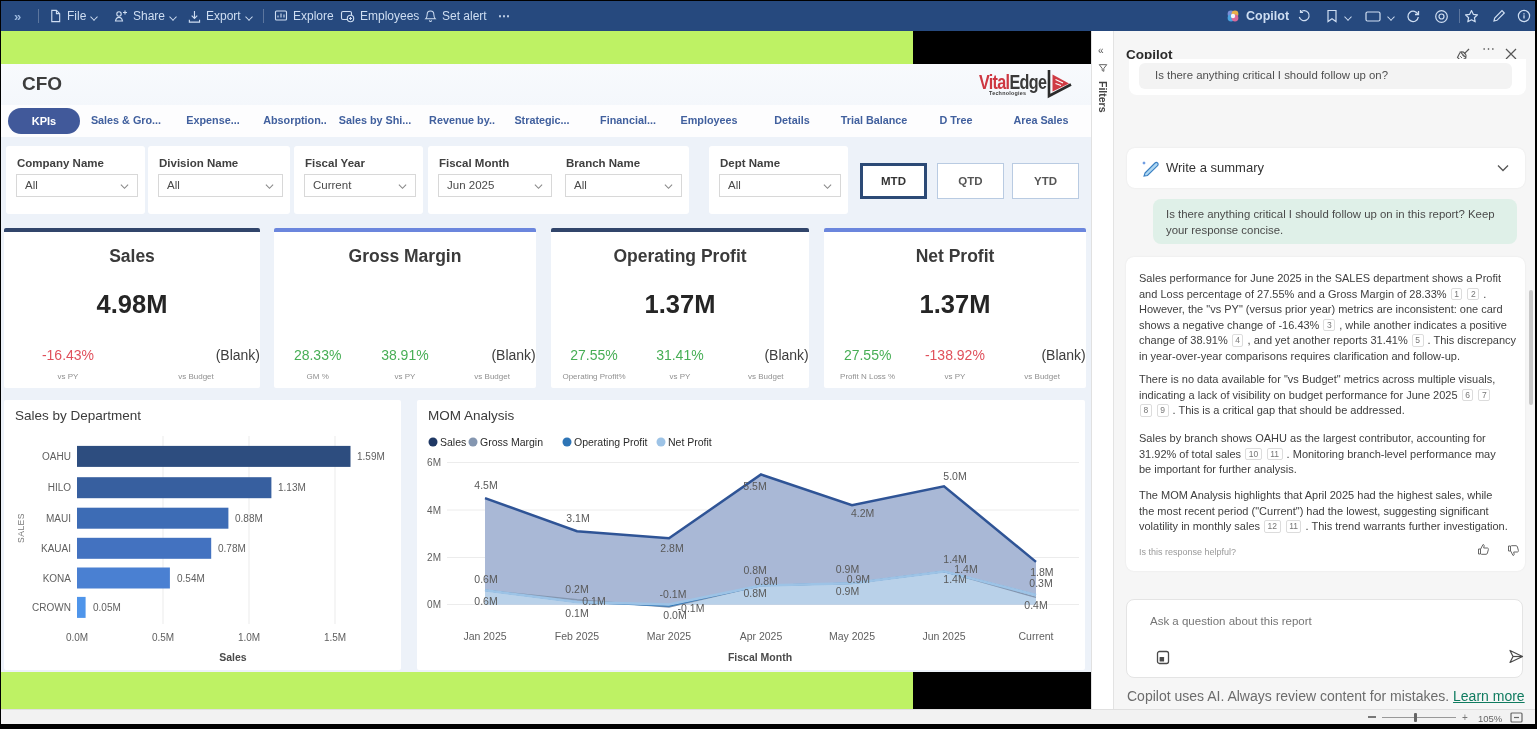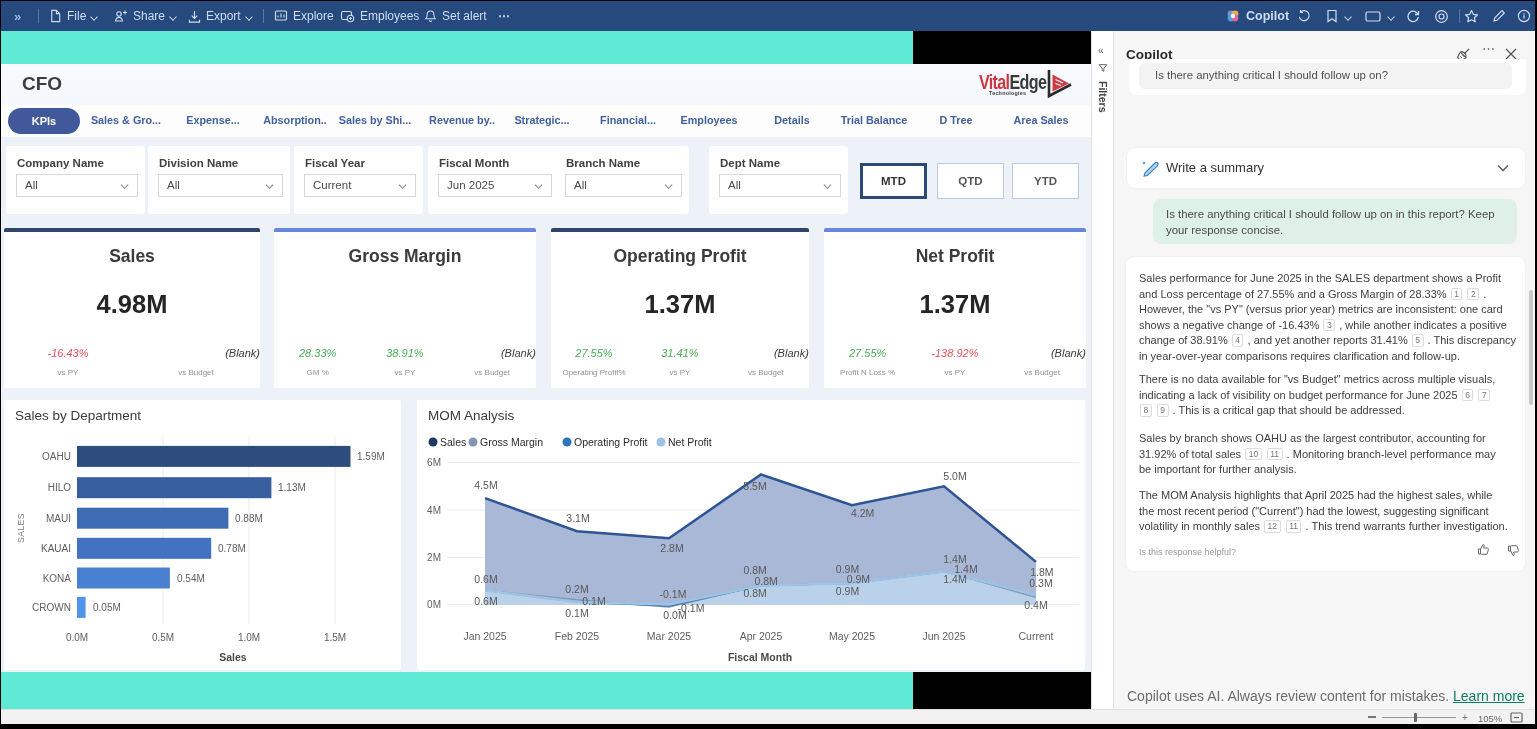--- a/index.html
+++ b/index.html
@@ -5,40 +5,40 @@
 * { margin:0; padding:0; box-sizing:border-box; }
 body { font-family:"Liberation Sans", sans-serif; }
 #root { position:relative; width:1537px; height:729px; background:#000; overflow:hidden; }
 .abs { position:absolute; }
 
 #topbar { left:1px; top:1px; width:1534px; height:30px; background:#26497e; }
 .tb-item { position:absolute; top:0; height:30px; display:flex; align-items:center; color:#cfdef2; font-size:12px; gap:5px; }
 .tb-sep { position:absolute; top:8px; width:1px; height:14px; background:rgba(255,255,255,0.25); }
 .caret { width:8px; height:5px; display:inline-block; position:relative; } .caret:before { content:""; position:absolute; left:0; top:0; width:5px; height:5px; border-right:1.3px solid #cfdef2; border-bottom:1.3px solid #cfdef2; transform:rotate(45deg) scale(0.9); }
 
-#main { left:1px; top:31px; width:912px; height:678px; background:#5eead4; }
+#main { left:1px; top:31px; width:912px; height:678px; background:#bef264; }
 #hdrband { position:absolute; left:0; top:33px; width:1090px; height:72px; background:linear-gradient(#f8fafd,#f1f5fa); }
 #cfo { position:absolute; left:21px; top:42px; font-size:19px; font-weight:bold; color:#3d3d3d; }
 #tabrow { position:absolute; left:0; top:74px; width:1090px; height:32px; background:#fdfdfe; }
 .tab { position:absolute; top:9px; transform:translateX(-50%); font-size:10.8px; font-weight:bold; color:#41609e; white-space:nowrap; }
 #kpill { position:absolute; left:7px; top:77px; width:72px; height:26px; background:#41599a; border-radius:13px; color:#fff; font-size:11px; font-weight:bold; text-align:center; line-height:26px; }
 #pagebg { position:absolute; left:0; top:106px; width:1090px; height:535px; background:#edf2f9; }
 .fcard { position:absolute; top:115px; height:68px; background:#fff; border-radius:3px; }
 .flabel { position:absolute; left:11px; top:11px; font-size:11.5px; font-weight:bold; color:#404040; }
 .fdrop { position:absolute; left:10px; top:28px; right:7px; height:23px; border:1px solid #d8d8d8; background:#fff; font-size:11.5px; color:#4a4a4a; line-height:21px; padding-left:8px; }
 .fchev { position:absolute; right:8px; top:7px; width:9px; height:9px; }
 .fchev svg { display:block; }
 .tbtn { position:absolute; top:132px; width:67px; height:36px; background:#fff; border:1px solid #b9cbe2; font-size:11.5px; font-weight:bold; color:#555; text-align:center; line-height:34px; }
 
 .kcard { position:absolute; top:197px; height:160px; background:#fff; border-top:4px solid #31456b; border-radius:2px; }
 .kcard.alt { border-top-color:#6b86dd; }
 .ktitle { position:absolute; top:14px; width:100%; text-align:center; font-size:17.5px; font-weight:bold; color:#3b3b3b; }
 .kval { position:absolute; top:58px; width:100%; text-align:center; font-size:25.5px; font-weight:bold; color:#252525; }
 .kcol { position:absolute; top:115px; width:33.33%; text-align:center; }
-.kpct { font-size:11px;font-style:italic; }
+.kpct { font-size:14px; }
 .ksub { font-size:8px; color:#909090; margin-top:9px; }
 .red { color:#e0515c; } .green { color:#47ae55; } .dark { color:#3d3d3d;text-align:right; }
 
 .ccard { position:absolute; background:#fff; border-radius:2px; }
 .ctitle { position:absolute; left:11px; top:8px; font-size:13.5px; color:#3b3b3b; }
 
 #fstrip { left:1091px; top:31px; width:22px; height:678px; background:#fff; border-left:1px solid #e1e1e1; }
 #fstrip .chev { position:absolute; left:6px; top:12px; color:#555; font-size:11px; }
 #filtxt { position:absolute; left:17px; top:50px; transform:rotate(90deg); transform-origin:0 0; font-size:10.5px; font-weight:bold; color:#444; white-space:nowrap; }
 
@@ -456,20 +456,31 @@
       <p style="top:174px">Sales by branch shows OAHU as the largest contributor, accounting for<br>31.92% of total sales <span class="chip">10</span> <span class="chip">11</span> . Monitoring branch-level performance may<br>be important for further analysis.</p>
       <p style="top:231px">The MOM Analysis highlights that April 2025 had the highest sales, while<br>the most recent period ("Current") had the lowest, suggesting significant<br>volatility in monthly sales <span class="chip">12</span> <span class="chip">11</span> . This trend warrants further investigation.</p>
       <div style="position:absolute;left:13px;top:290px;font-size:9px;color:#9a9a9a;">Is this response helpful?</div>
       <svg style="position:absolute;left:351px;top:286px" width="13" height="13" viewBox="0 0 13 13">
           <path d="M1.5 6h2v5h-2zM3.5 10.5V6.3L6 1.5c.8 0 1.3.6 1.1 1.5L6.7 5h3.6c.8 0 1.3.7 1.1 1.4l-1 3.8c-.2.7-.7 1.1-1.4 1.1H4.5z" fill="none" stroke="#666" stroke-width="1"></path>
         </svg>
       <svg style="position:absolute;left:381px;top:287px" width="13" height="13" viewBox="0 0 13 13">
           <path d="M1.5 7h2V2h-2zM3.5 2.5v4.2L6 11.5c.8 0 1.3-.6 1.1-1.5L6.7 8h3.6c.8 0 1.3-.7 1.1-1.4l-1-3.8c-.2-.7-.7-1.1-1.4-1.1H4.5z" fill="none" stroke="#666" stroke-width="1"></path>
         </svg>
     </div>
+    <div id="askcard">
+      <div style="position:absolute;left:23px;top:15px;font-size:11.5px;color:#757575;">Ask a question about this report</div>
+      <svg style="position:absolute;left:29px;top:50px" width="14" height="15" viewBox="0 0 14 15">
+          <rect x="1.5" y="1.5" width="11" height="12" rx="2" fill="none" stroke="#4a4a4a" stroke-width="1.3"></rect>
+          <rect x="3.6" y="7" width="4.5" height="4.5" rx="0.5" fill="#4a4a4a"></rect>
+        </svg>
+      <svg style="position:absolute;left:381px;top:49px" width="16" height="15" viewBox="0 0 16 15">
+          <path d="M14.5 7.5L2 1.5 5 7.5 2 13.5z" fill="none" stroke="#4a4a4a" stroke-width="1.2" stroke-linejoin="round"></path>
+          <path d="M5 7.5h9.5" stroke="#4a4a4a" stroke-width="1.2"></path>
+        </svg>
+    </div>
     <div id="cpfoot">Copilot uses AI. Always review content for mistakes. <a>Learn more</a></div>
     <div style="position:absolute;left:415px;top:259px;width:4px;height:115px;background:#c9c9c9;border-radius:2px;"></div>
   </div>
   <div class="abs" id="statusbar">
     <div style="position:absolute;left:1367px;top:6px;width:8px;height:1.5px;background:#777;"></div>
     <div style="position:absolute;left:1381px;top:7px;width:74px;height:1px;background:#999;"></div>
     <div style="position:absolute;left:1413px;top:3px;width:3px;height:9px;background:#666;border-radius:1px;"></div>
     <div style="position:absolute;left:1461px;top:2px;font-size:10px;color:#777;">+</div>
     <div style="position:absolute;left:1477px;top:2.5px;font-size:9.5px;color:#666;">105%</div>
     <svg style="position:absolute;left:1509px;top:2px" width="13" height="11" viewBox="0 0 13 11">

